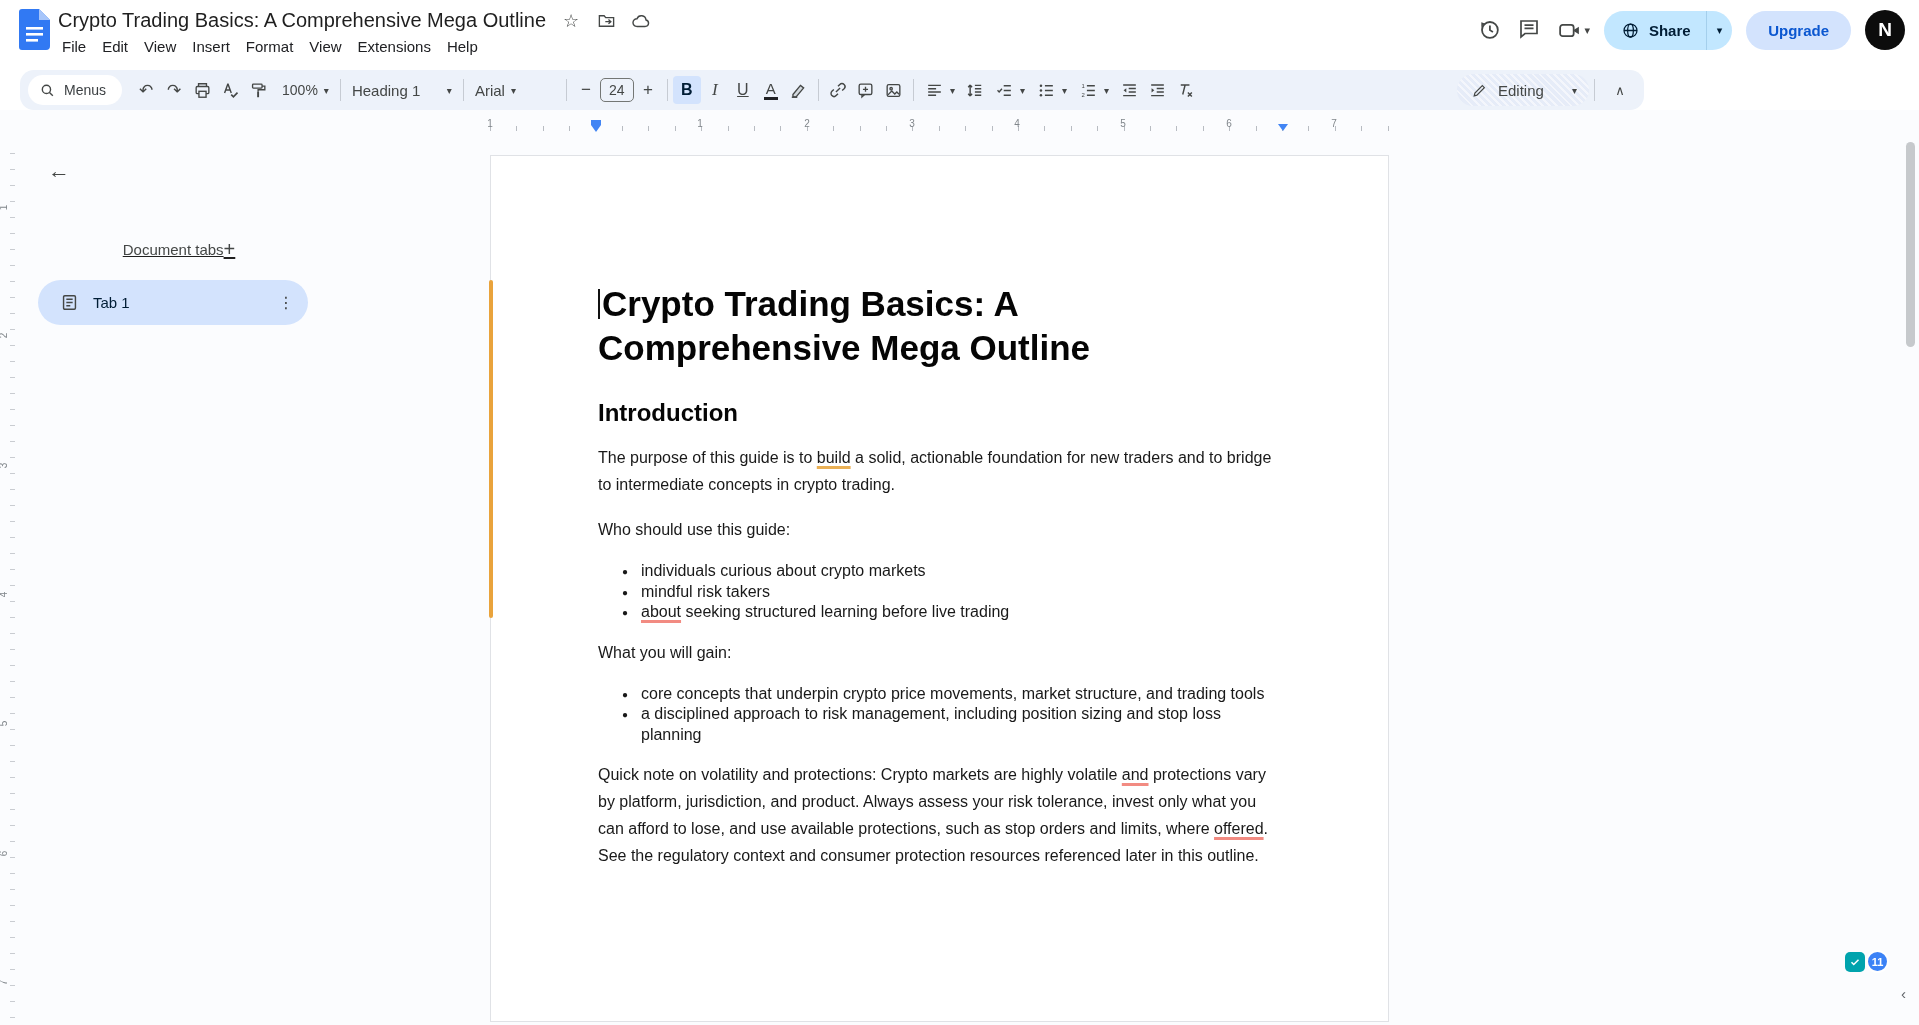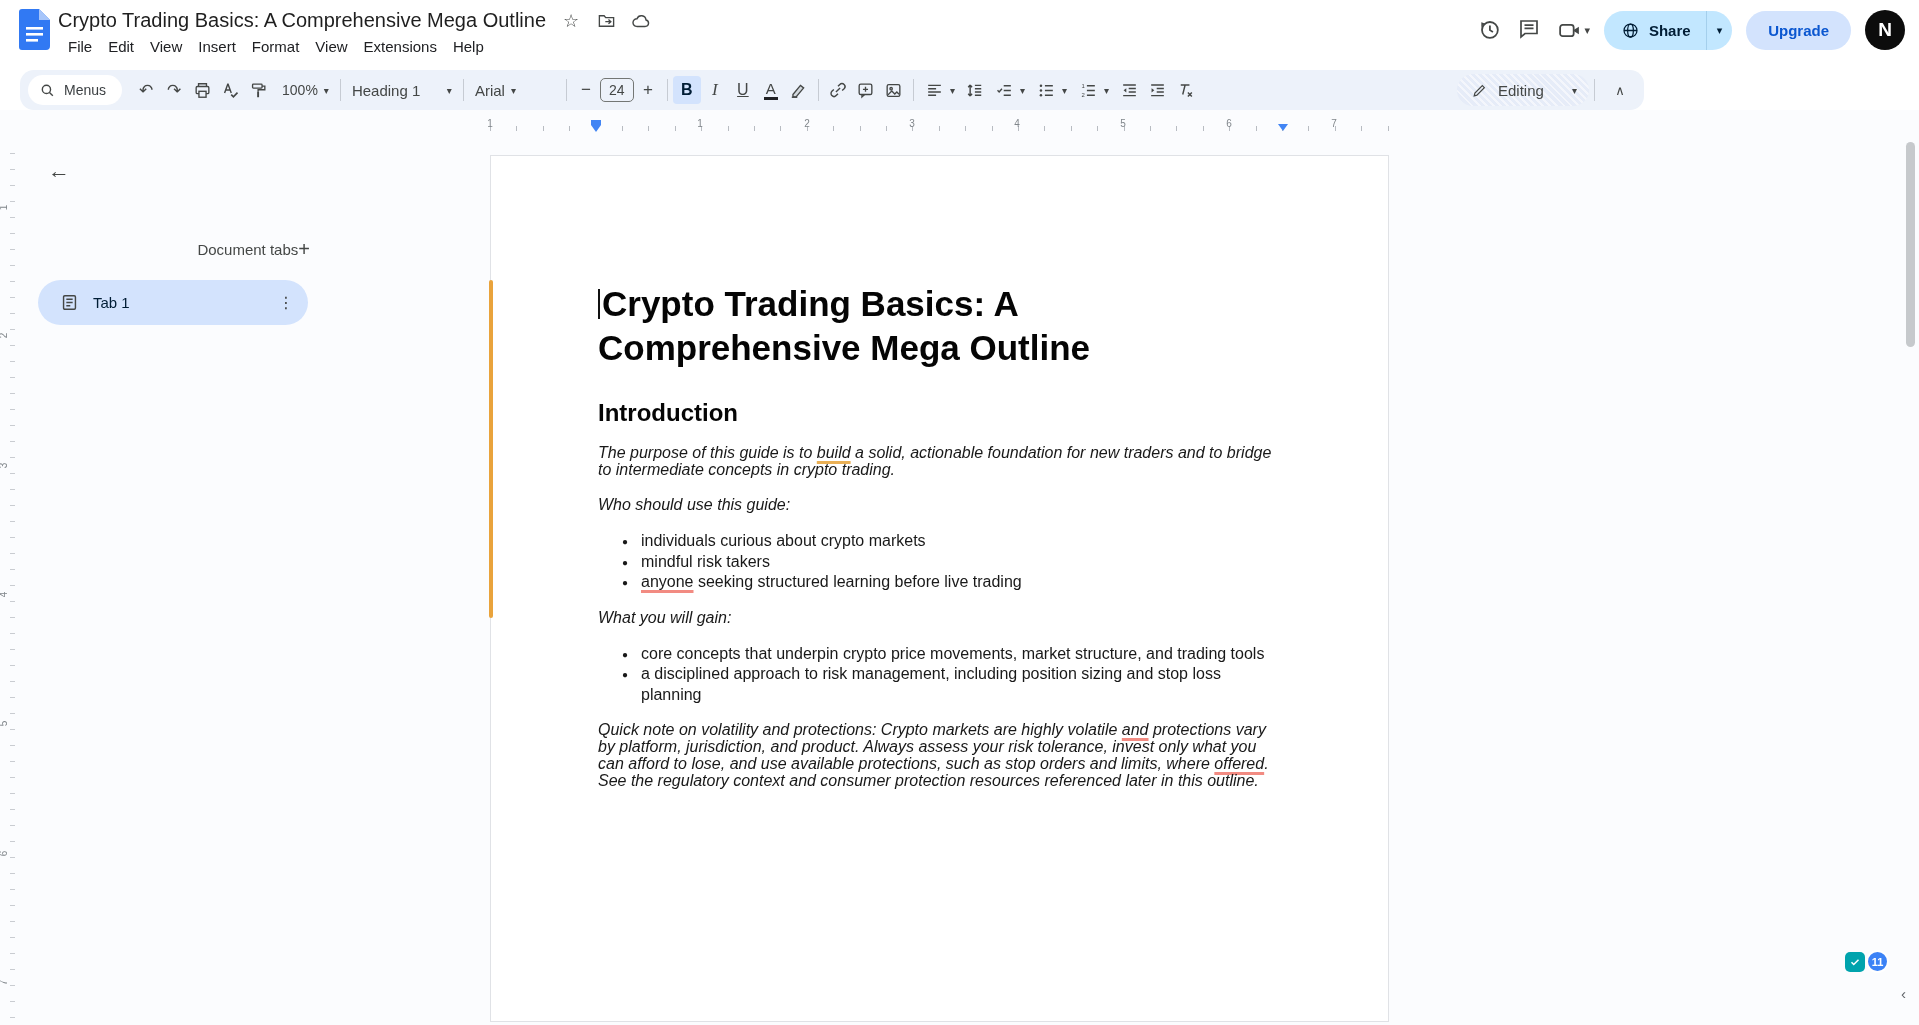--- a/index.html
+++ b/index.html
@@ -5,21 +5,21 @@
   * { margin:0; padding:0; box-sizing:border-box; }
   html,body { width:1919px; height:1025px; overflow:hidden; background:#fff;
     font-family:"Liberation Sans","DejaVu Sans",sans-serif; color:#1f1f1f; }
 
   
   .topbar { position:absolute; left:0; top:0; width:1919px; height:70px; background:#fff; }
   .docs-logo { position:absolute; left:19px; top:9px; width:31px; height:41px; cursor:pointer; }
   .title-row { position:absolute; left:58px; top:9px; display:flex; align-items:center; gap:15px; }
   .doc-title { font-size:20px; color:#1f1f1f; white-space:nowrap; }
   .tb-ic { width:20px; height:20px; color:#444746; display:flex; align-items:center; justify-content:center; font-size:18px; cursor:pointer; }
-  .menu-row { position:absolute; left:60px; top:36px; display:flex; }
+  .menu-row { position:absolute; left:54px; top:36px; display:flex; }
   .menu-item { font-size:15px; color:#202124; padding:2px 8px; border-radius:6px; cursor:pointer; }
   .top-right { position:absolute; right:14px; top:10px; display:flex; align-items:center; gap:14px; }
   .tr-icon { width:26px; height:26px; color:#444746; cursor:pointer; }
   .vc-group { display:flex; align-items:center; gap:2px; cursor:pointer; }
   .mini-caret { font-size:11px; color:#444746; }
   .share-pill { display:flex; align-items:stretch; height:39px; background:#c2e7ff; border-radius:20px; overflow:hidden; cursor:pointer; }
   .share-main { display:flex; align-items:center; gap:9px; padding:0 15px 0 17px; }
   .share-label { font-size:15px; font-weight:600; color:#001d35; }
   .share-div { width:1px; background:#a4cfec; }
   .share-caret { display:flex; align-items:center; padding:0 10px; font-size:11px; color:#001d35; }
@@ -61,37 +61,37 @@
   .ind-marker { position:absolute; }
   .blue-rect { width:10px; height:5px; background:#4285f4; }
   .blue-tri { width:0; height:0; border-left:5px solid transparent; border-right:5px solid transparent; border-top:7px solid #4285f4; }
   .vruler { position:absolute; left:0; top:28px; width:16px; height:887px;
      background:repeating-linear-gradient(to bottom,transparent 0 15px,#c9ccd1 15px 16px) 10px 0/5px 100% no-repeat; }
   .vnum { position:absolute; left:1px; font-size:10px; color:#80868b; transform:rotate(-90deg); }
 
   
   .side-panel { position:absolute; left:20px; top:30px; width:310px; }
   .back-btn { position:absolute; left:28px; top:18px; font-size:22px; color:#444746; cursor:pointer; }
-  .tabs-header { position:absolute; left:28px; top:98px; width:262px; display:flex; align-items:center; justify-content:flex-end; }
+  .tabs-header { position:absolute; left:28px; top:98px; width:262px; display:flex; align-items:center; justify-content:center;text-decoration:underline; }
   .tabs-header-label { font-size:15px; color:#444746; }
   .tabs-add { font-size:20px; color:#444746; cursor:pointer; }
   .tab-pill { position:absolute; left:18px; top:140px; width:270px; height:45px; background:#d3e3fd; border-radius:23px;
      display:flex; align-items:center; gap:14px; padding:0 14px 0 22px; cursor:pointer; }
   .tab-pill svg { color:#0b57d0; }
   .tab-label { font-size:15px; color:#001d35; flex:1; }
   .tab-overflow { font-size:16px; color:#444746; cursor:pointer; }
 
   
   .page { position:absolute; left:490px; top:45px; width:899px; height:867px; background:#fff; border:1px solid #e0e2e6; }
   .comment-bar { position:absolute; left:-2px; top:124px; width:4px; height:338px; background:#e9a33c; border-radius:2px; }
   .doc { position:absolute; left:107px; top:126px; width:686px; }
   .doc h1 { font-size:35px; line-height:44px; font-weight:700; color:#050505; }
   .doc h1::before { content:""; display:inline-block; width:2px; height:30px; background:#111; margin-right:2px; vertical-align:-3px; }
   .doc h2 { font-size:24px; line-height:30px; font-weight:700; color:#050505; margin:28px 0 16px; }
-  .doc p { font-size:16px; line-height:17px; margin:0 0 18px; color:#191919;font-style:italic; }
+  .doc p { font-size:16px; line-height:27px; margin:0 0 18px; color:#191919; }
   .doc ul { list-style:none; margin:12px 0 16px; }
   .doc li { position:relative; font-size:16px; line-height:20.5px; color:#191919; padding-left:43px; }
   .doc li::before { content:"●"; position:absolute; left:24px; top:1px; font-size:10px; color:#191919; }
   .mark-orange { text-decoration:underline; text-decoration-color:#eab055; text-decoration-thickness:3px; text-underline-offset:3px; text-decoration-skip-ink:none; }
   .mark-pink { text-decoration:underline; text-decoration-color:#f28b82; text-decoration-thickness:3px; text-underline-offset:3px; text-decoration-skip-ink:none; }
 
   
   .vscroll { position:absolute; right:4px; top:32px; width:9px; height:205px; background:#c6c9cc; border-radius:5px; cursor:pointer; }
   .badge-teal { position:absolute; left:1845px; top:842px; width:20px; height:20px; border-radius:5px; background:#00a3ad;
      display:flex; align-items:center; justify-content:center; cursor:pointer; }
@@ -396,21 +396,21 @@
   <div class="page">
     <div class="comment-bar"></div>
     <div class="doc" id="doc-content">
         <h1><span>Crypto Trading Basics: A Comprehensive Mega Outline</span></h1>
         <h2><span>Introduction</span></h2>
         <p><span>The purpose of this guide is to </span><span class="mark-orange">build</span><span> a solid, actionable foundation for new traders and to bridge to intermediate concepts in crypto trading.</span></p>
         <p><span>Who should use this guide:</span></p>
         <ul>
           <li><span>individuals curious about crypto markets</span></li>
           <li><span>mindful risk takers</span></li>
-          <li><span class="mark-pink">anyone</span><span> seeking structured learning before live trading</span></li>
+          <li><span class="mark-pink">about</span><span> seeking structured learning before live trading</span></li>
         </ul>
         <p><span>What you will gain:</span></p>
         <ul>
           <li><span>core concepts that underpin crypto price movements, market structure, and trading tools</span></li>
           <li><span>a disciplined approach to risk management, including position sizing and stop loss planning</span></li>
         </ul>
         <p><span>Quick note on volatility and protections: Crypto markets are highly volatile </span><span class="mark-pink">and</span><span> protections vary by platform, jurisdiction, and product. Always assess your risk tolerance, invest only what you can afford to lose, and use available protections, such as stop orders and limits, where </span><span class="mark-pink">offered</span><span>. See the regulatory context and consumer protection resources referenced later in this outline.</span></p>
       </div>
 
   </div>

